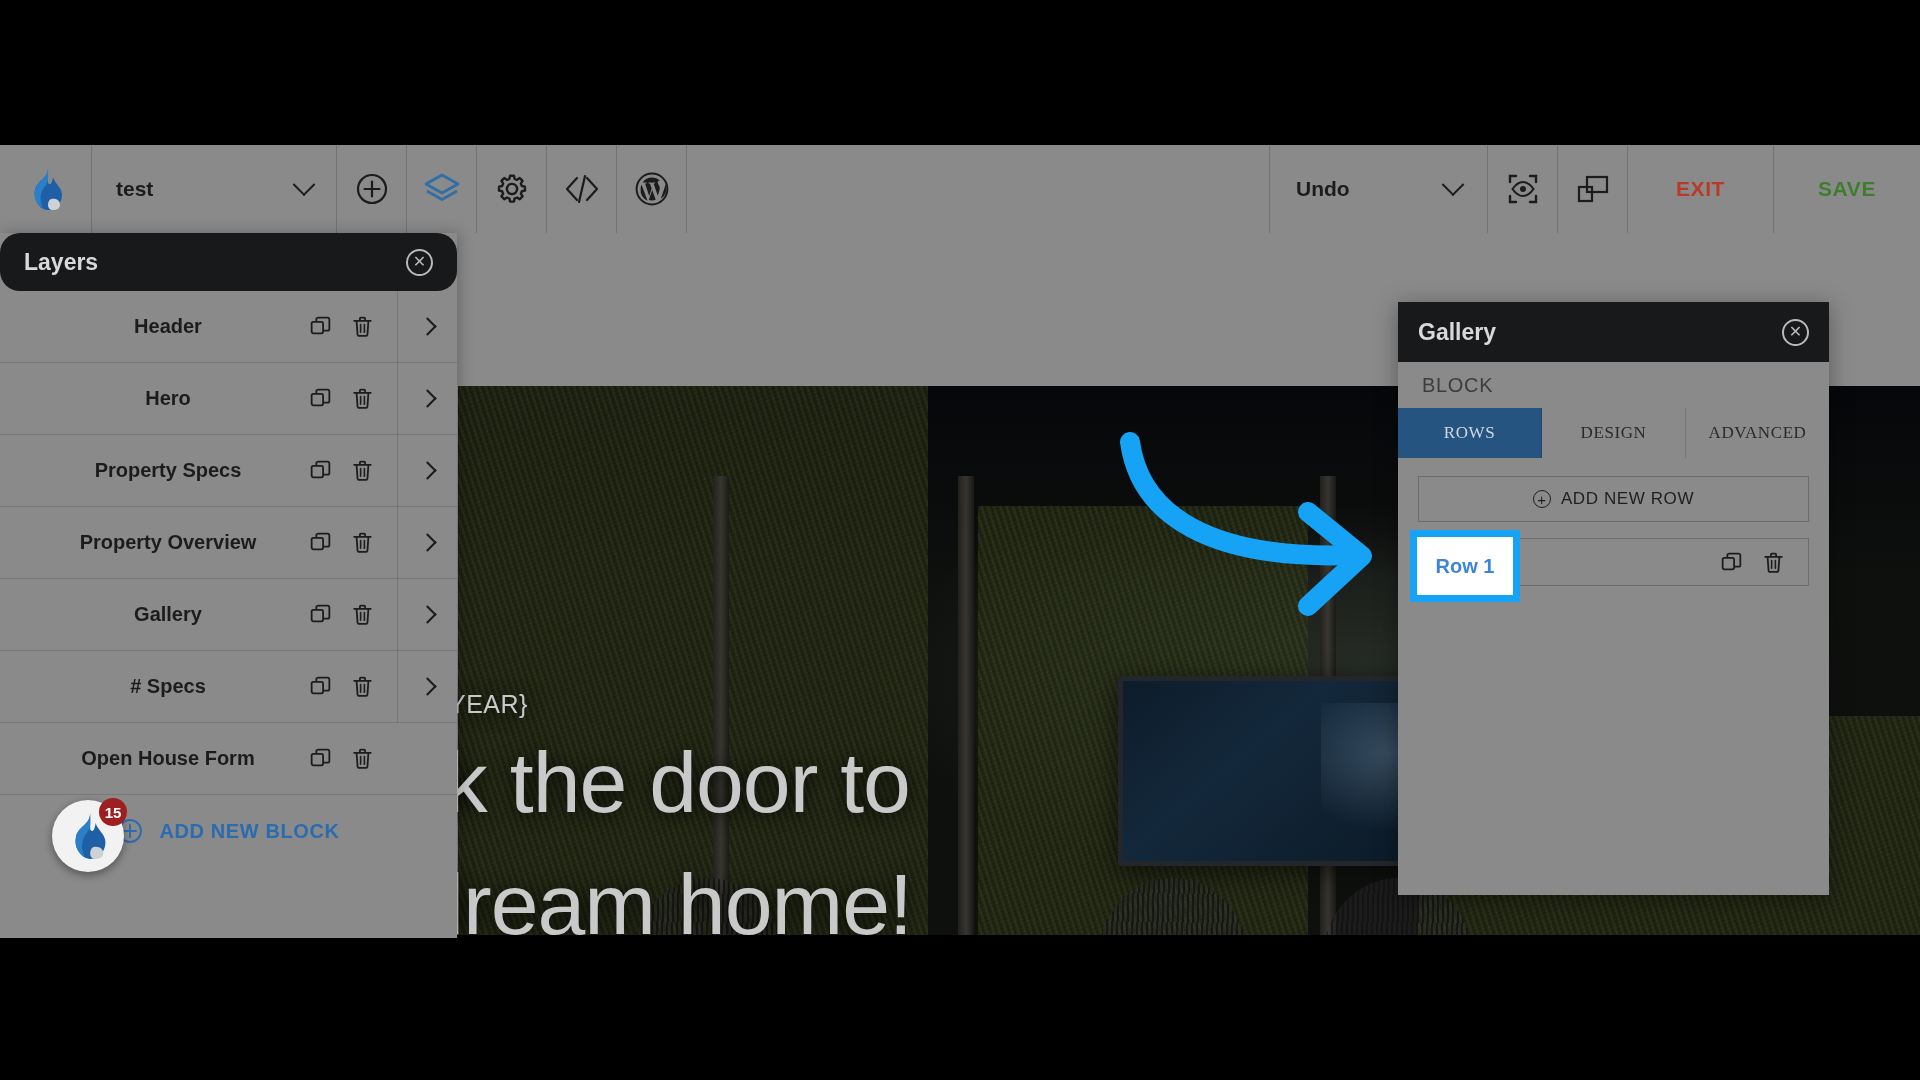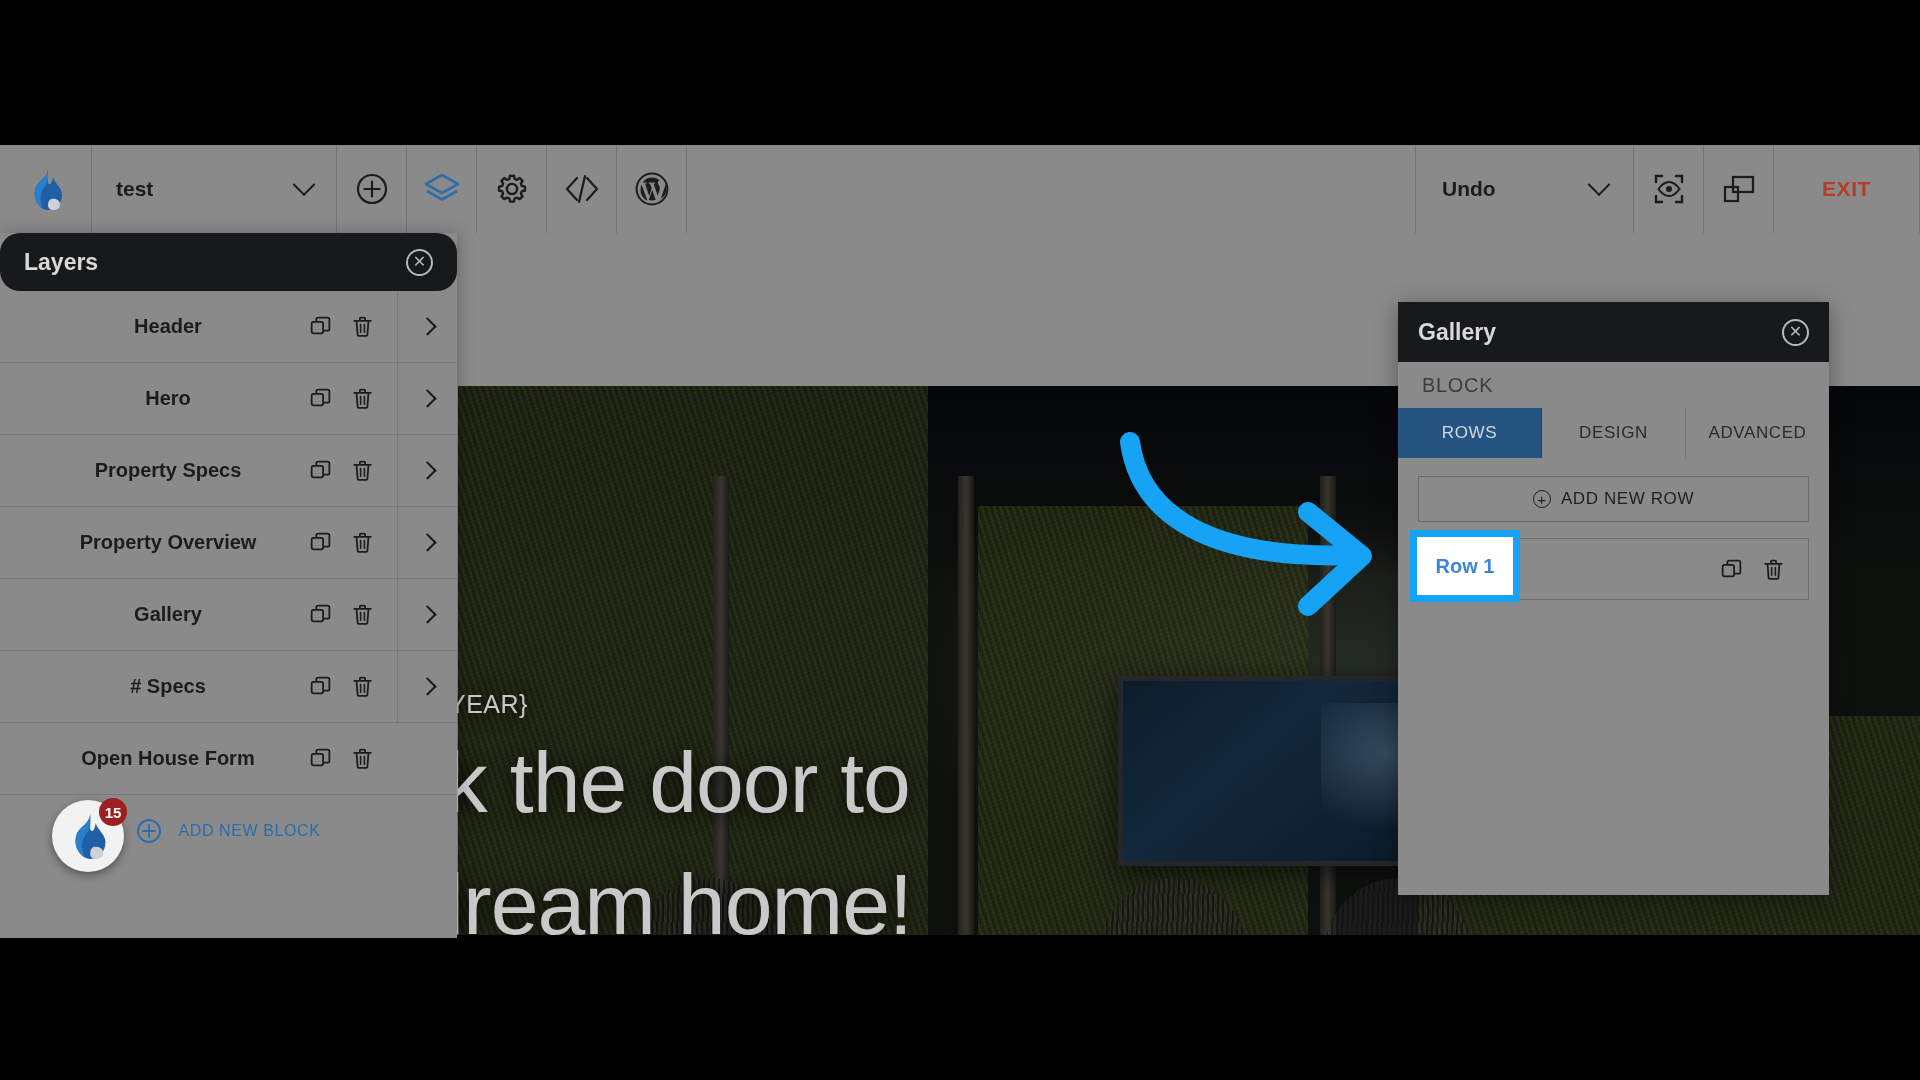--- a/index.html
+++ b/index.html
@@ -157,21 +157,21 @@
   .chev-right {
     width: 13px; height: 13px;
     border-right: 2.6px solid #1c1c1c; border-top: 2.6px solid #1c1c1c;
     transform: rotate(45deg);
   }
   #add-block-row {
     height: 72px; display: flex; align-items: center; justify-content: center;
     gap: 16px; cursor: pointer; position: relative;
   }
   #add-block-label {
-    font-size: 16px; font-weight: normal; color: #2b6cb0; letter-spacing: .6px;
+    font-size: 20px; font-weight: bold; color: #2b6cb0; letter-spacing: .6px;
   }
   #chat-bubble {
     position: absolute; left: 52px; top: 800px;
     width: 72px; height: 72px; border-radius: 50%;
     background: #f2f2f2; box-shadow: 0 3px 9px rgba(0,0,0,.4);
     display: flex; align-items: center; justify-content: center;
     z-index: 60; cursor: pointer;
   }
   #chat-badge {
     position: absolute; right: -3px; top: -2px;
@@ -192,21 +192,21 @@
     height: 60px; background: #17191b;
     display: flex; align-items: center; justify-content: space-between;
     padding: 0 20px;
   }
   #gallery-title { color: #d9d9d9; font-size: 23px; font-weight: bold; }
   #gallery-block-label {
     height: 46px; display: flex; align-items: center;
     padding-left: 24px;
     font-size: 20px; color: #3d3d3d; letter-spacing: .7px;
   }
-  #gallery-tabs { display: flex; height: 50px; }
+  #gallery-tabs { display: flex; height: 50px; font-family: Liberation Serif, serif; }
   .gtab {
     flex: 1; display: flex; align-items: center; justify-content: center;
     font-size: 17px; letter-spacing: .6px; color: #2a2a2a;
     border-right: 1px solid rgba(0,0,0,.15);
     cursor: pointer;
   }
   .gtab:last-child { border-right: none; }
   .gtab.active { background: #255481; color: #cfd9e2; }
   #gallery-body { padding: 18px 20px 0; }
   #add-row-btn {
@@ -215,21 +215,21 @@
     font-size: 17px; letter-spacing: .6px; color: #1f1f1f;
     cursor: pointer; margin-bottom: 16px;
   }
   .circ-plus {
     width: 18px; height: 18px; border-radius: 50%;
     border: 1.6px solid #1f1f1f;
     display: flex; align-items: center; justify-content: center;
     font-size: 15px; line-height: 1;
   }
   #row-item {
-    height: 62px; border: 1px solid rgba(0,0,0,.20);
+    height: 48px; border: 1px solid rgba(0,0,0,.20);
     display: flex; align-items: center; position: relative;
   }
   #row-actions {
     margin-left: auto; display: flex; gap: 17px; padding-right: 22px;
   }
   #row1-highlight {
     position: absolute; left: -9px; top: -9px;
     width: 110px; height: 72px;
     background: #ffffff;
     border: 7px solid #16a3f5;
@@ -341,20 +341,21 @@
     </div>
 
     <div class="tb-cell tb-icon">
       <svg class="icon" width="34" height="32" viewBox="0 0 34 32">
         <rect x="11" y="4" width="20" height="15" fill="none" stroke="#1c1c1c" stroke-width="2.2"></rect>
         <rect x="3" y="14" width="13" height="14" fill="none" stroke="#1c1c1c" stroke-width="2.2"></rect>
       </svg>
     </div>
 
     <div class="tb-cell" id="tb-exit">EXIT</div>
+    <div class="tb-cell" id="tb-save">SAVE</div>
   </div>
 
   <div id="layers-panel">
     <div id="layers-header">
       <span id="layers-title">Layers</span>
       <span class="close-round">✕</span>
     </div>
 
     <div id="layers-list">
 

